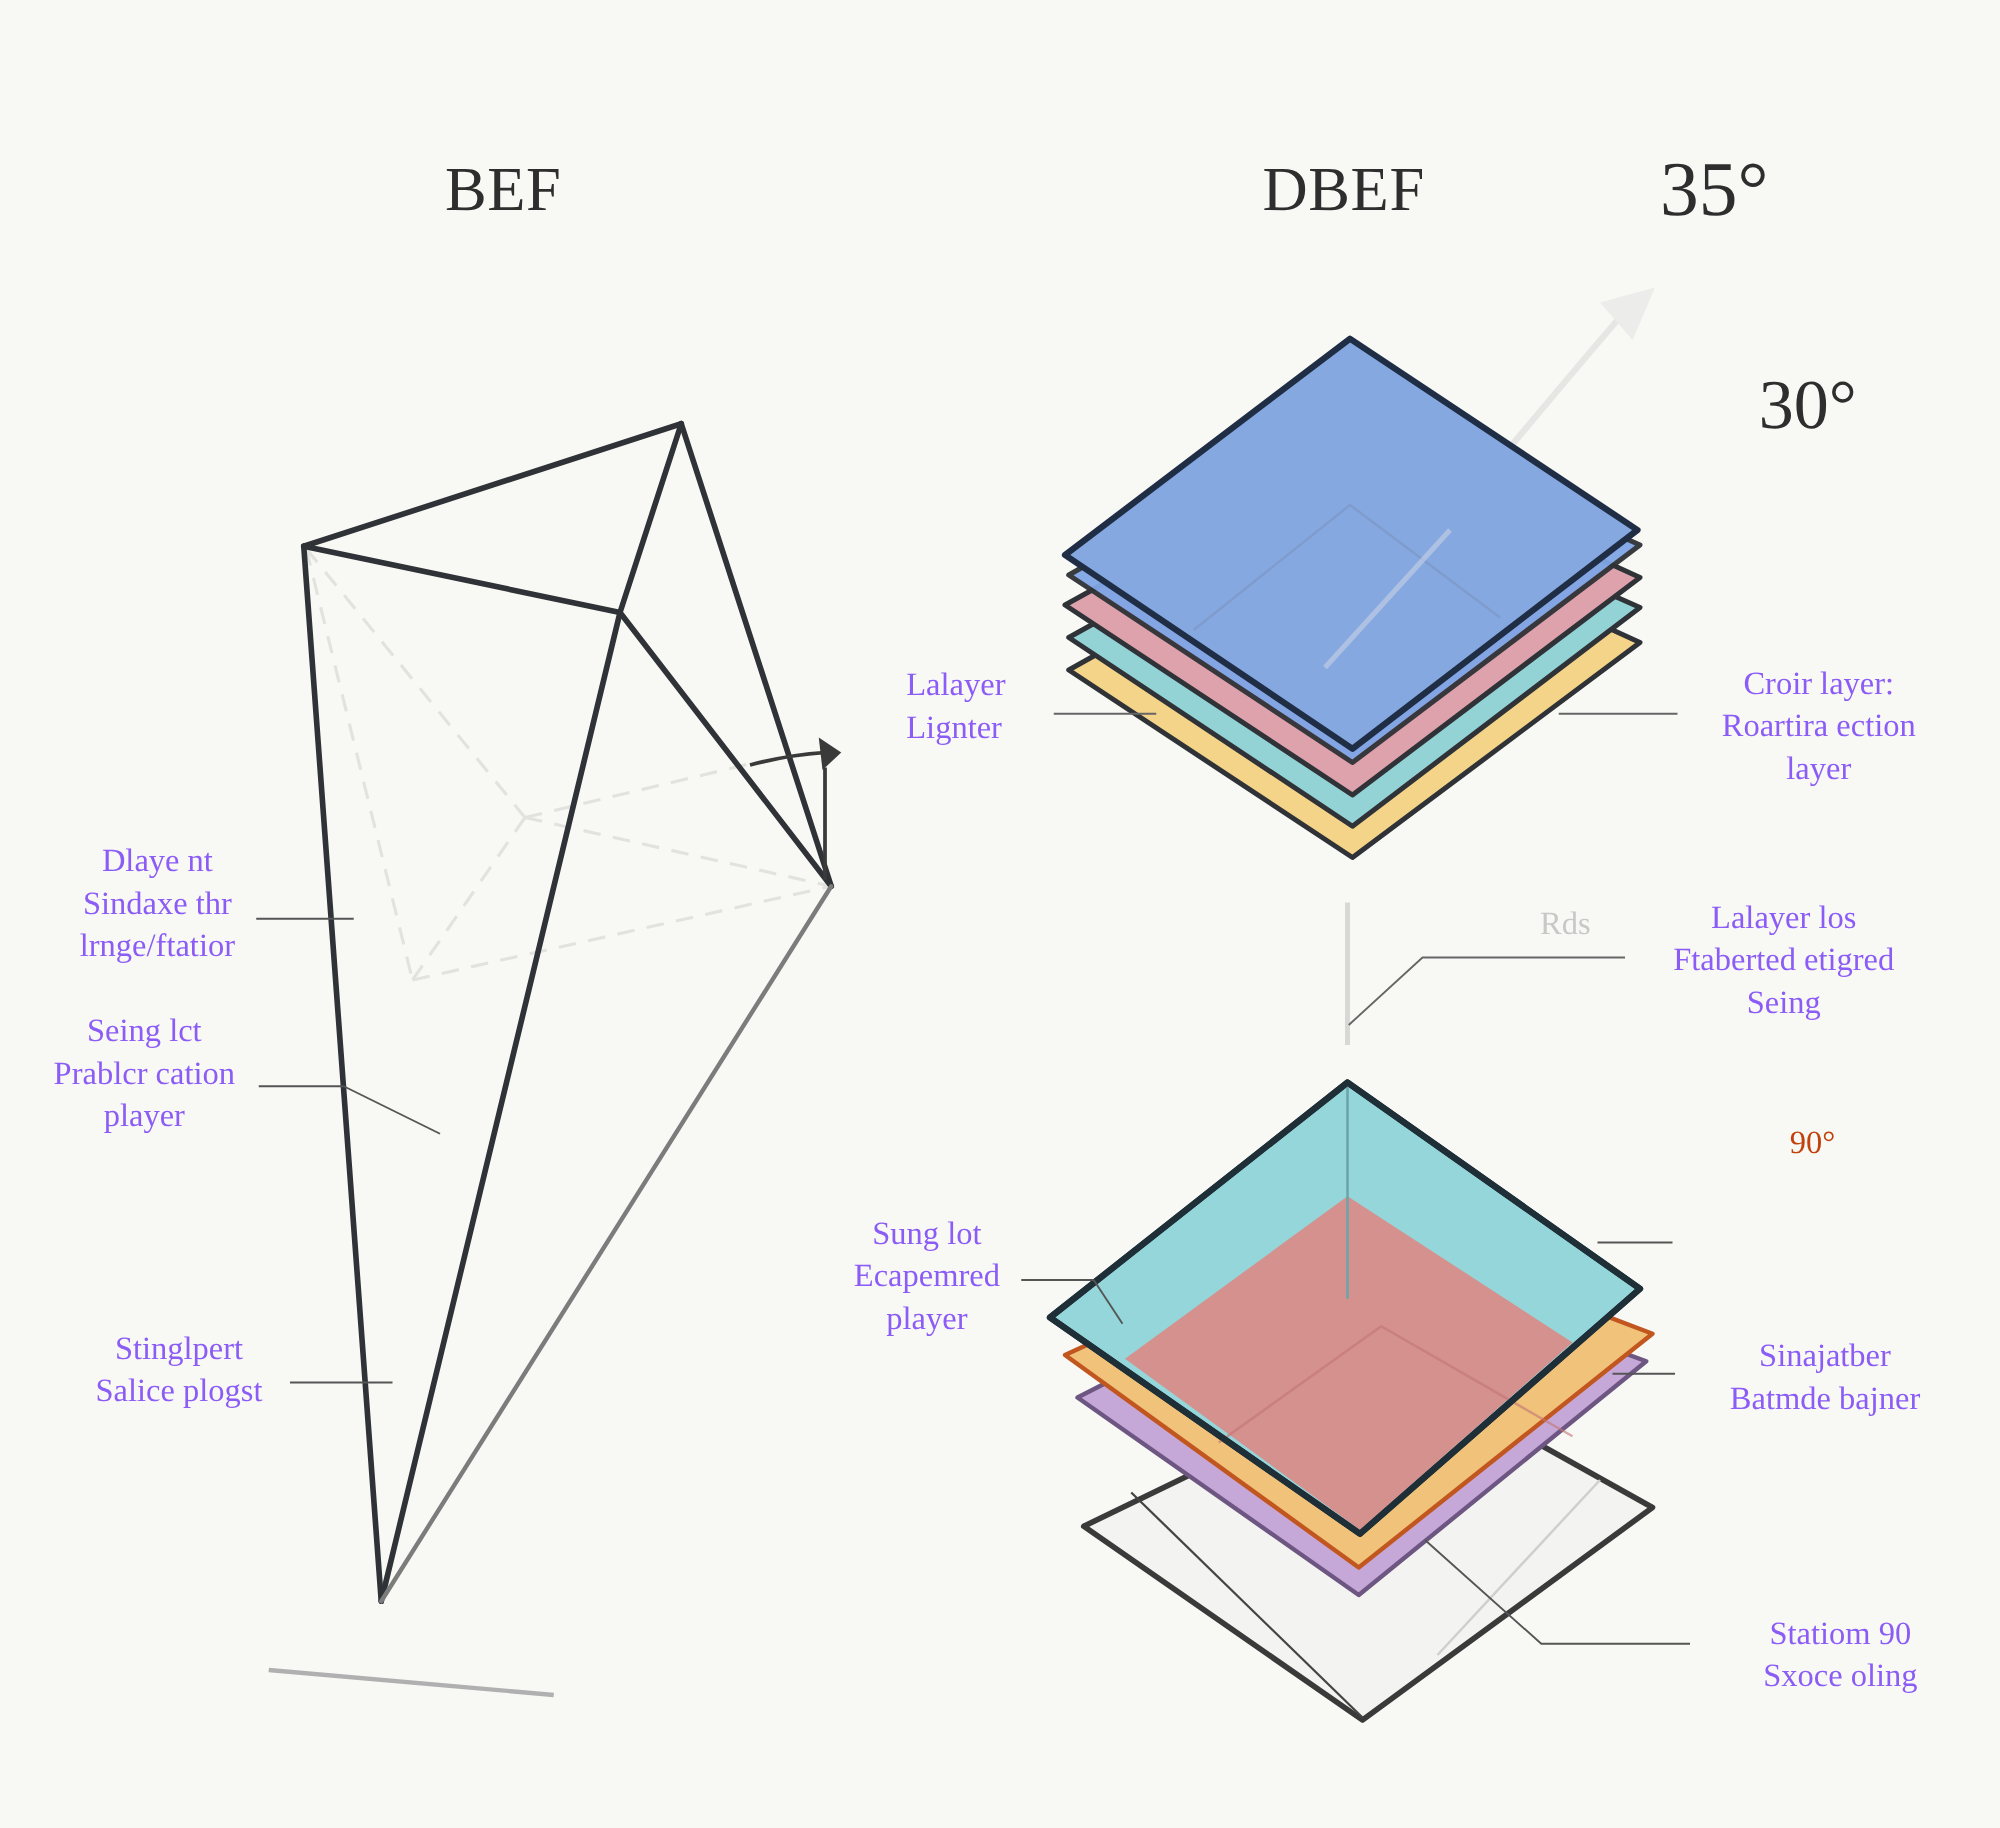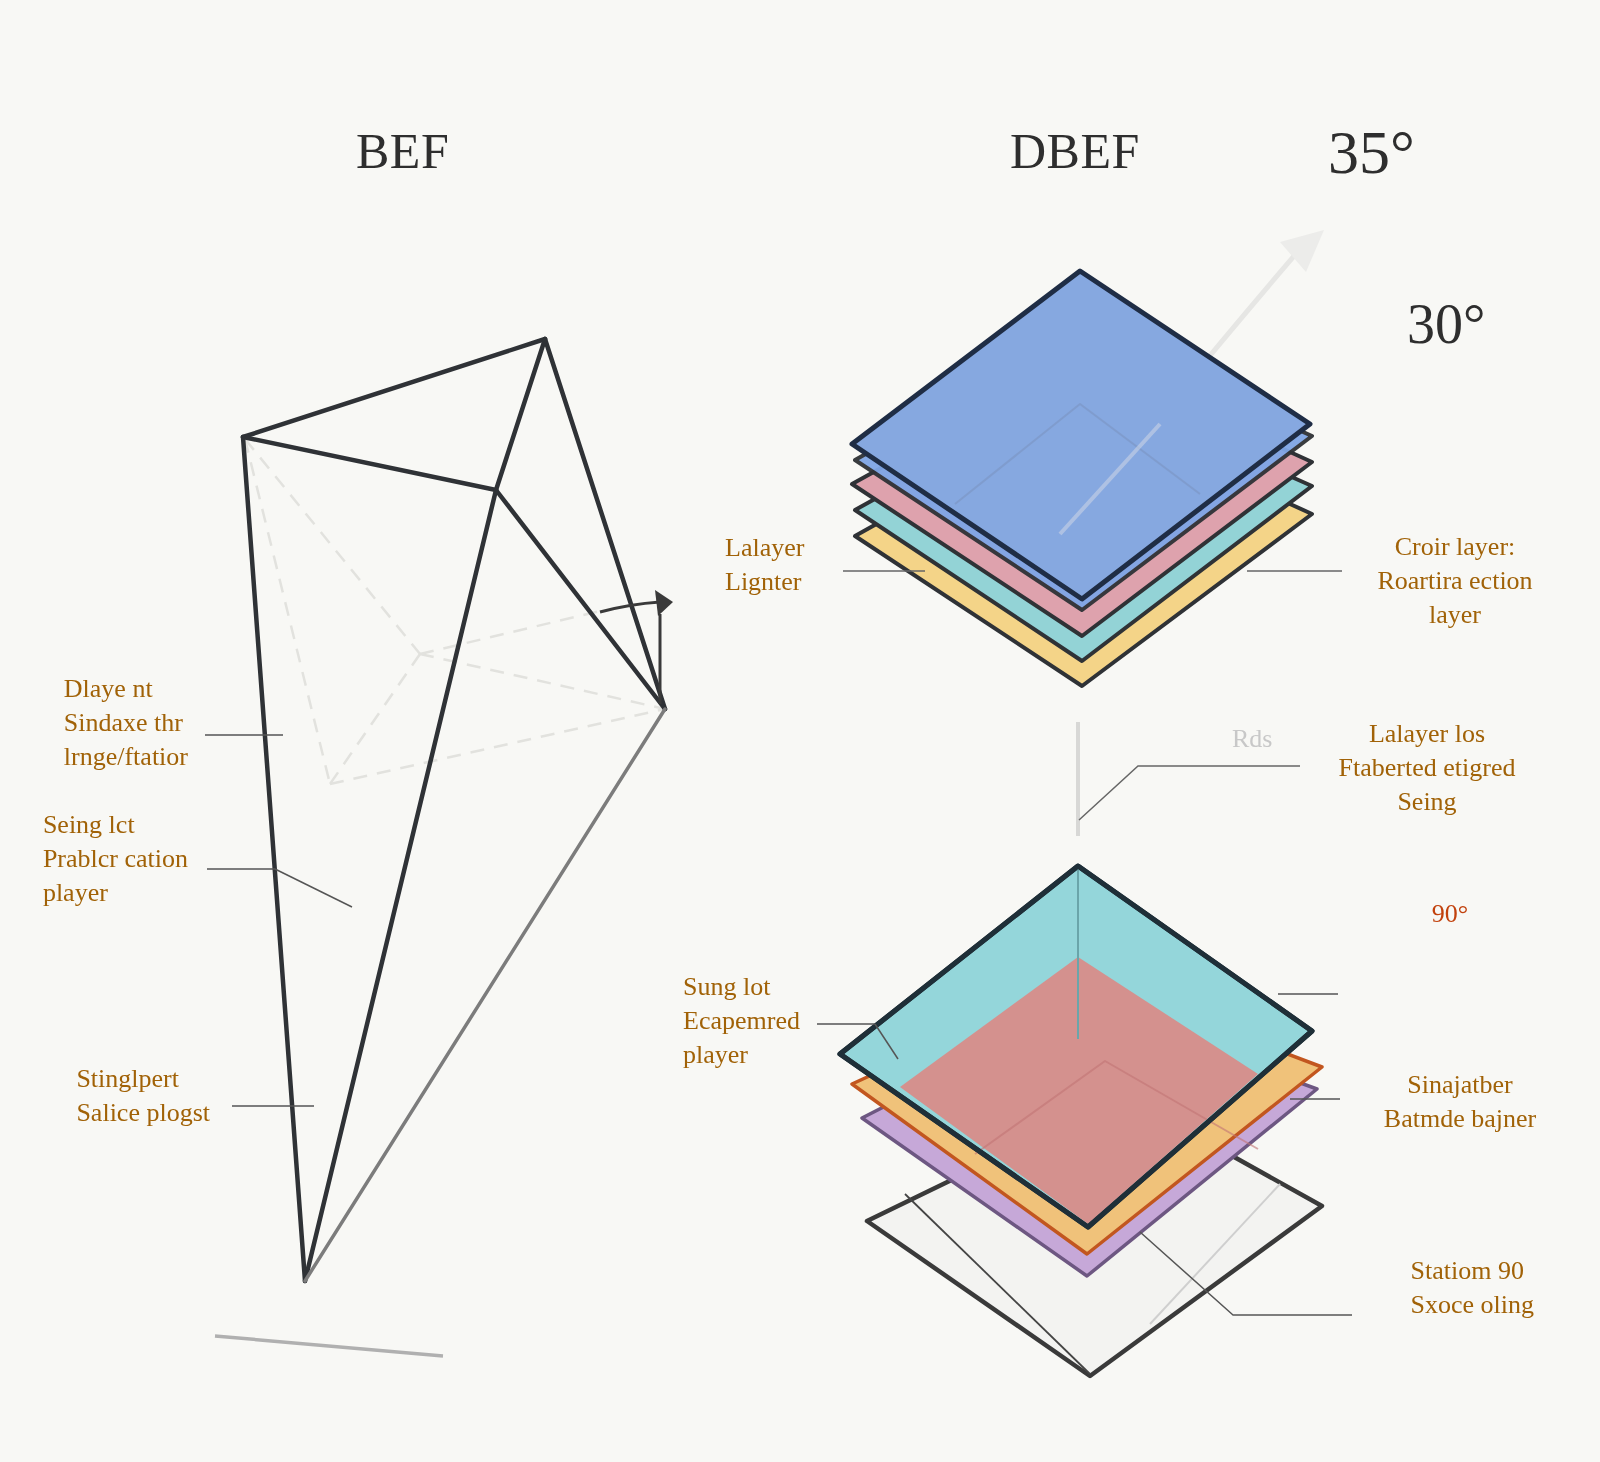--- a/index.html
+++ b/index.html
@@ -8,25 +8,25 @@
     background: #f8f8f5;
     font-family: "Liberation Serif", "DejaVu Serif", serif;
     color: #3a3a3a;
   }
   #stage { position: relative; width: 1600px; height: 1462px; margin-top: 24px; }
   svg.canvas { position: absolute; left: 0; top: 0; }
   .title { position: absolute; font-size: 50px; color: #2e2e2e; letter-spacing: 0.5px; }
   .angle { position: absolute; font-size: 62px; color: #2e2e2e; }
   .angle.small { font-size: 56px; }
   .label {
-    position: absolute; font-size: 26px; line-height: 34px; color: #a16207;
+    position: absolute; font-size: 26px; line-height: 34px; color: #8b5cf6;
     white-space: nowrap;
   }
   .label .ln { display: block; }
-  .label.right { text-align: left; }
+  .label.right { text-align: center; }
   .label.center { text-align: center; }
   .faint { color: #c8c8c8; }
   .dim { color: #c2410c; }
 </style>
 </head>
 <body>
 
 <div id="stage">
 
   <svg class="canvas" width="1600" height="1462" viewBox="0 0 1600 1462">
@@ -160,18 +160,18 @@
     <span class="ln">Sung lot</span>
     <span class="ln">Ecapemred</span>
     <span class="ln">player</span>
   </div>
 
   <div class="label dim center" style="left:1410px; top:873px; width:80px;">90°</div>
   <div class="label center" style="left:1355px; top:1044px; width:210px;">
     <span class="ln">Sinajatber</span>
     <span class="ln">Batmde bajner</span>
   </div>
-  <div class="label right" style="right:66px; top:1230px;">
+  <div class="label right" style="right:66px; top:1266px;">
     <span class="ln">Statiom 90</span>
     <span class="ln">Sxoce oling</span>
   </div>
 
 </div>
 
 </body></html>

